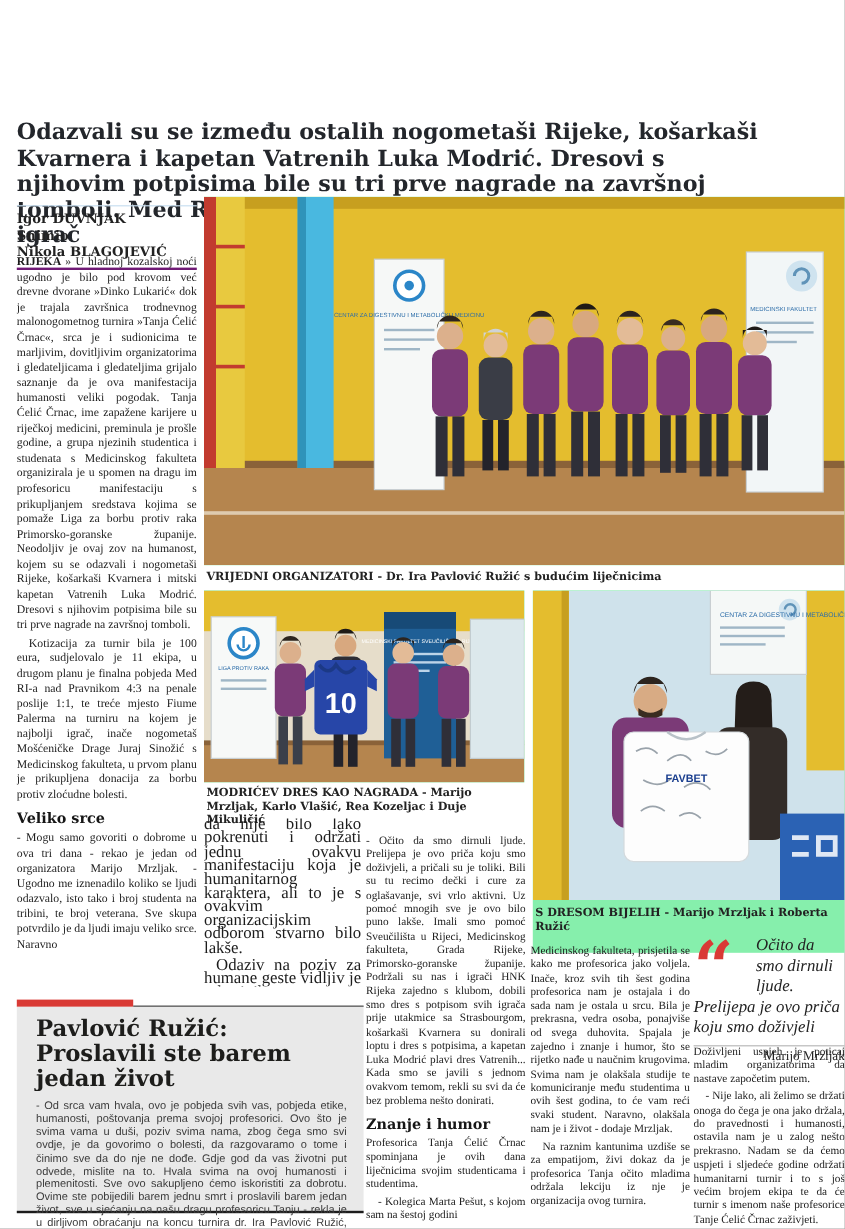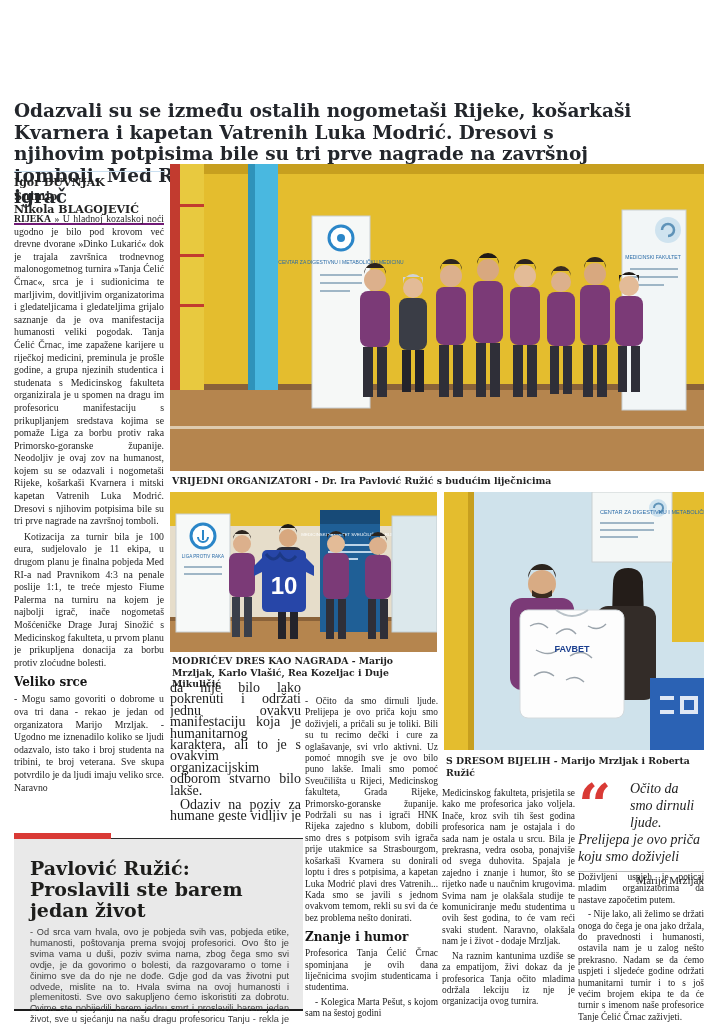--- a/index.html
+++ b/index.html
@@ -35,21 +35,21 @@
   .loc{font-weight:bold;}
   .lead-marker{font-weight:bold;color:#555;}
   .col-subhead{font-family:"DejaVu Serif", serif;font-weight:bold;font-size:12px;line-height:14px;
                margin:6px 0 4px 0;text-align:left;color:#161616;}
 
   
   .photo{position:absolute;overflow:hidden;background:#86efac;}
   .photo svg{display:block;}
   .photo1{left:170px;top:164px;width:534px;height:307px;}
   .photo2{left:170px;top:492px;width:267px;height:160px;}
-  .photo3{left:444px;top:492px;width:260px;height:258px;}
+  .photo3{left:444px;top:492px;width:260px;height:302px;}
   .caption{position:absolute;font-family:"DejaVu Serif", serif;font-weight:bold;
            font-size:9.3px;line-height:11.5px;color:#222;text-align:left;}
   .cap1{left:172px;top:475px;width:525px;}
   .cap2{left:172px;top:655px;width:262px;}
   .cap3{left:446px;top:755px;width:255px;}
 
   
   .quote{position:absolute;left:578px;top:780px;width:126px;}
   .quote-mark{float:left;width:52px;height:42px;font-family:"DejaVu Serif", serif;
               font-size:58px;line-height:52px;color:#d93a35;font-weight:bold;}
@@ -58,21 +58,21 @@
   .quote-attr{border-top:1px solid #b9b9b9;margin-top:6px;padding-top:2px;
               text-align:right;font-size:11px;color:#222;}
 
   
   .box{position:absolute;left:14px;top:833px;width:289px;height:178px;}
   .box-redbar{position:absolute;left:0;top:0;width:97px;height:6px;background:#d93a35;}
   .box-topline{position:absolute;left:97px;right:0;top:5px;height:1px;background:#2a2a2a;}
   .box-body-wrap{position:absolute;left:0;top:6px;right:0;bottom:0;background:#e9e9e9;
                  border-bottom:2px solid #1c1c1c;padding:8px 14px 0 16px;box-sizing:border-box;}
   .box-title{font-family:"DejaVu Serif", serif;font-weight:bold;font-size:19px;line-height:21px;
-             color:#1d1d1b;margin:11px 0 6px 0;}
+             color:#1d1d1b;margin:0 0 6px 0;}
   .box-text{font-family:"Liberation Sans", sans-serif;font-size:9.2px;line-height:10.9px;
             color:#3c3c3c;text-align:justify;margin:0;}
 </style>
 </head>
 <body>
 
 <div class="page">
 
 
   <p class="subheadline">Odazvali su se između ostalih nogometaši Rijeke, košarkaši Kvarnera i kapetan Vatrenih Luka Modrić. Dresovi s njihovim potpisima bile su tri prve nagrade na završnoj tomboli. Med RI pobjednik turnira, Juraj Sinožić najbolji igrač</p>

